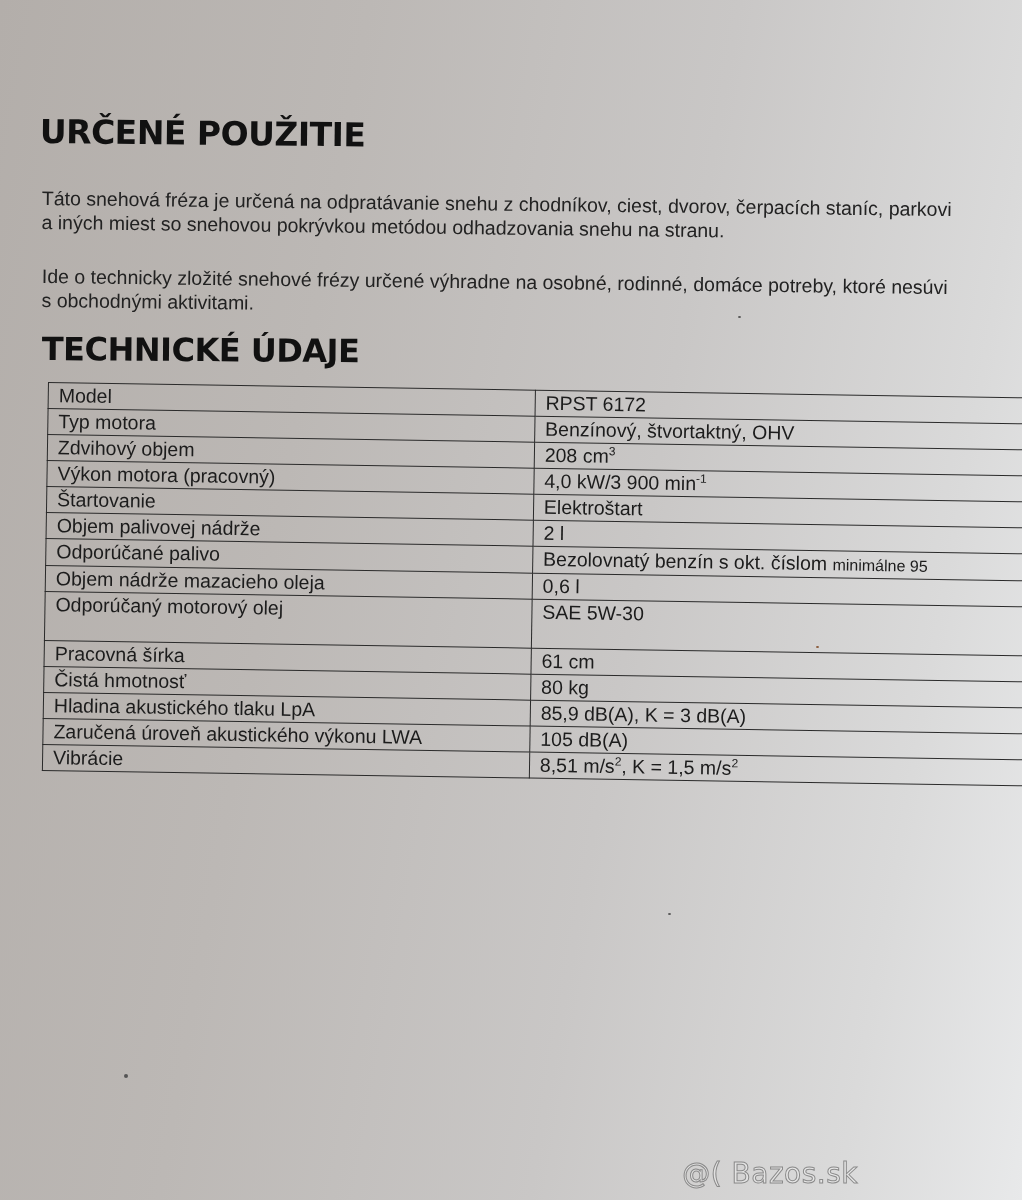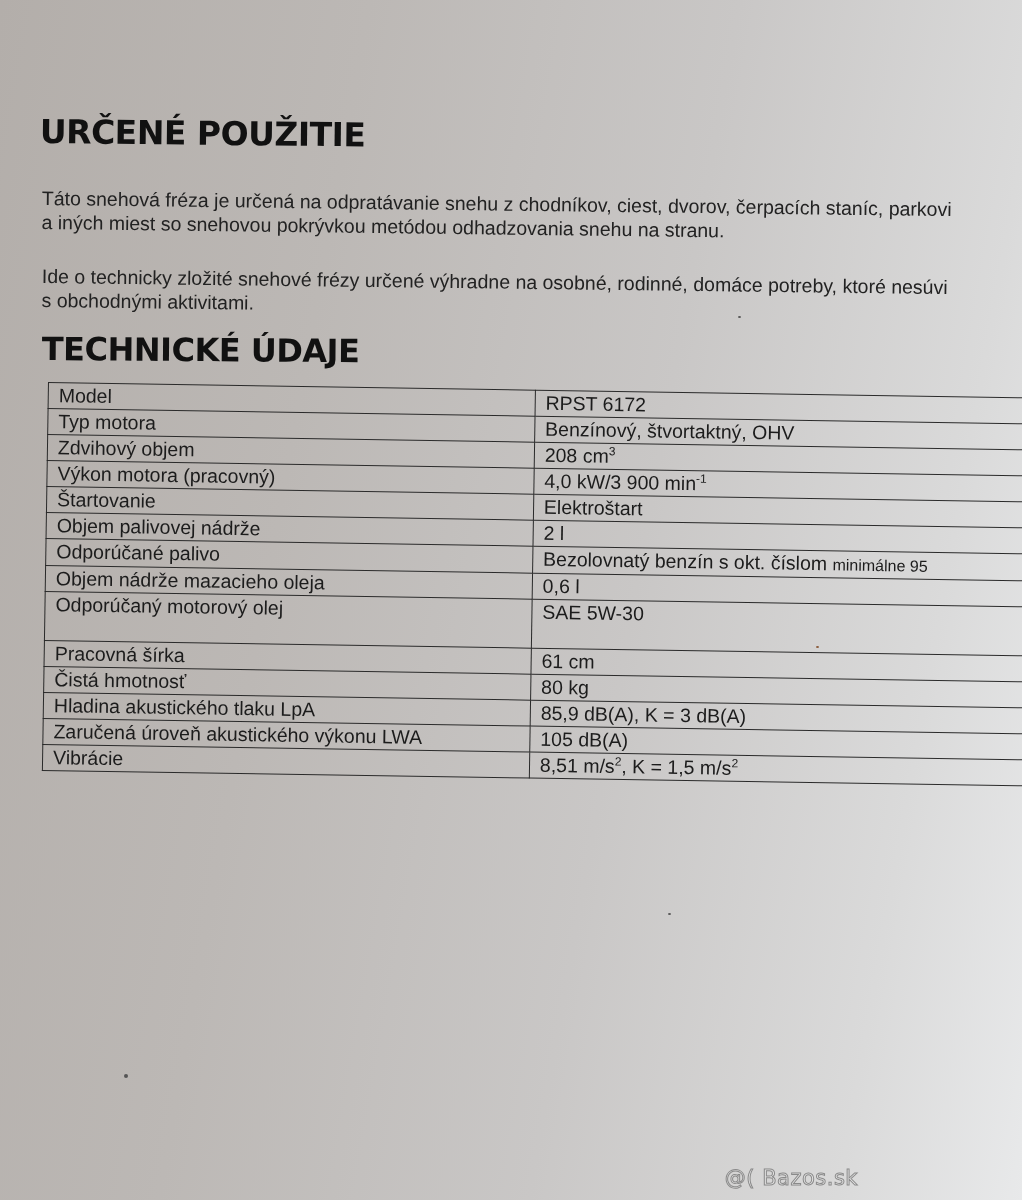--- a/index.html
+++ b/index.html
@@ -75,21 +75,21 @@
     .spec-table td.value { width: 500px; }
     .spec-table tr.tall td { height: 48px; }
     .spec-table .small { font-size: 16px; }
     .spec-table sup { font-size: 12px; line-height: 0; }
 
     .watermark {
       position: absolute;
       right: 14px;
       bottom: 10px;
       font-family: "DejaVu Sans", sans-serif;
-      font-size: 21px;
+      font-size: 28px;
       color: rgba(255,255,255,0.35);
       -webkit-text-stroke: 1px rgba(110,110,110,0.75);
       letter-spacing: 0.5px;
       white-space: nowrap;
     }
     .speck {
       position: absolute;
       width: 3px; height: 2px;
       border-radius: 50%;
       background: #555;

